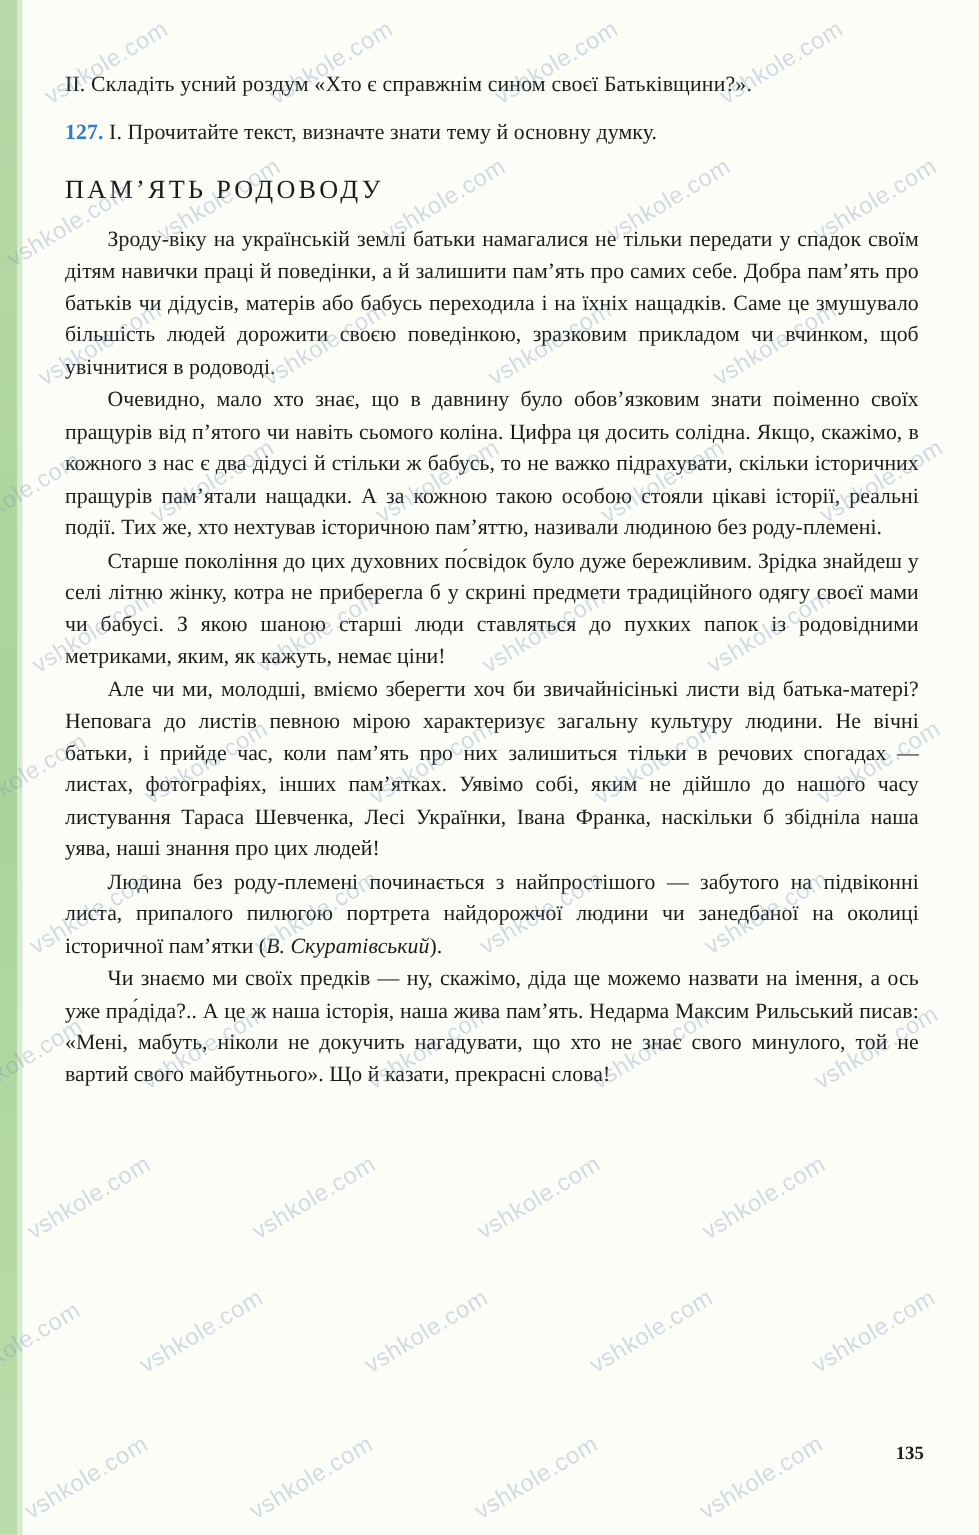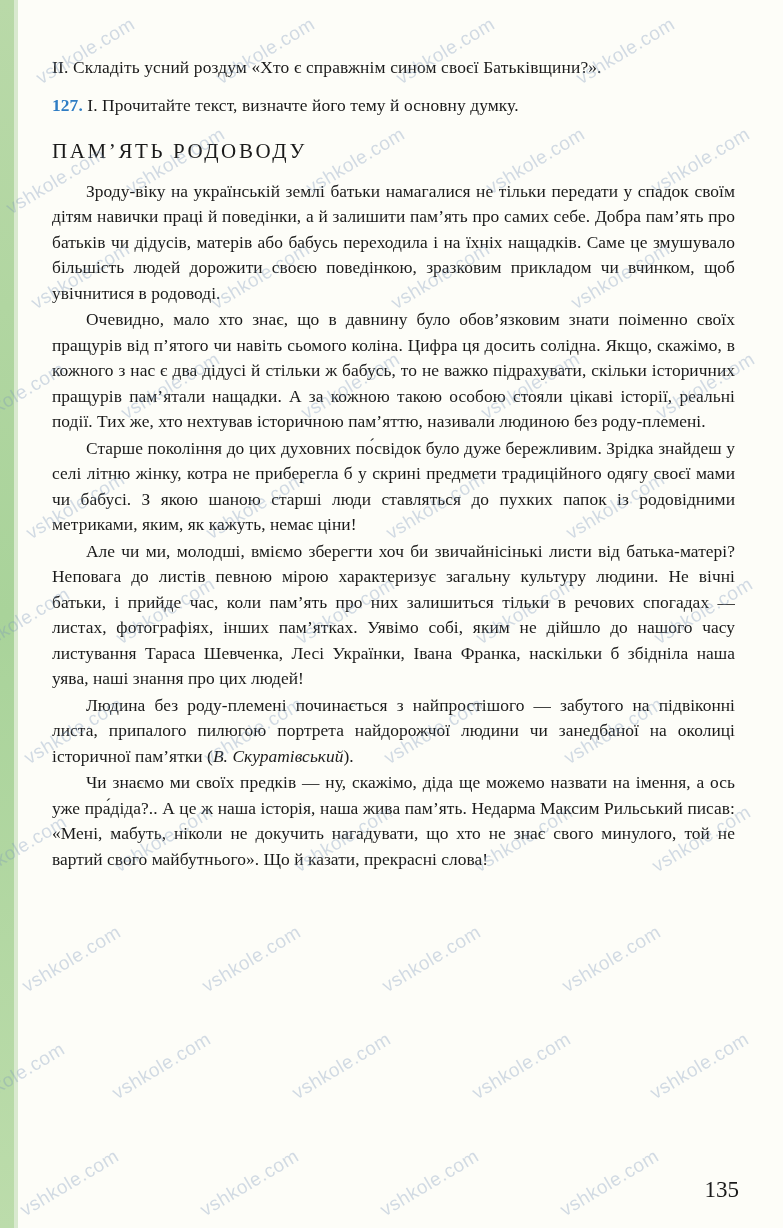--- a/index.html
+++ b/index.html
@@ -94,24 +94,24 @@
   .body-par {
     margin-bottom: 1px;
     letter-spacing: 0.05px;
   }
   .author {
     font-style: italic;
   }
   .page-number {
     position: absolute;
     right: 44px;
-    bottom: 25px;
-    font-size: 23px;
+    bottom: 56px;
+    font-size: 15px;
     font-family: "Liberation Serif", serif;
-    font-weight: normal;
+    font-weight: bold;
     z-index: 3;
   }
 </style>
 </head>
 <body>
 
 <div class="margin-bar"></div>
 <div class="margin-bar-inner"></div>
 
 <div class="watermarks" id="watermark-layer">
@@ -164,21 +164,21 @@
     <span class="wm" style="left: 194px; top: 1172px;">vshkole.com</span>
     <span class="wm" style="left: 374px; top: 1172px;">vshkole.com</span>
     <span class="wm" style="left: 554px; top: 1172px;">vshkole.com</span>
   </div>
 
 <div class="page">
   <div class="content">
 
     <p class="task-item">II. Складіть усний роздум «Хто є справжнім сином своєї Батьківщини?».</p>
 
-    <p class="ex-line"><span class="ex-num">127.</span><span> I. Прочитайте текст, визначте його тему й основну думку.</span></p>
+    <p class="ex-line"><span class="ex-num">127.</span><span> I. Прочитайте текст, визначте знати тему й основну думку.</span></p>
 
     <h1 class="title">ПАМ’ЯТЬ РОДОВОДУ</h1>
 
     <p class="body-par">Зроду-віку на українській землі батьки намагалися не тільки передати у спадок своїм дітям навички праці й поведінки, а й залишити пам’ять про самих себе. Добра пам’ять про батьків чи дідусів, матерів або бабусь переходила і на їхніх нащадків. Саме це змушувало більшість людей дорожити своєю поведінкою, зразковим прикладом чи вчинком, щоб увічнитися в родоводі.</p>
     <p class="body-par">Очевидно, мало хто знає, що в давнину було обов’язковим знати поіменно своїх пращурів від п’ятого чи навіть сьомого коліна. Цифра ця досить солідна. Якщо, скажімо, в кожного з нас є два дідусі й стільки ж бабусь, то не важко підрахувати, скільки історичних пращурів пам’ятали нащадки. А за кожною такою особою стояли цікаві історії, реальні події. Тих же, хто нехтував історичною пам’яттю, називали людиною без роду-племені.</p>
     <p class="body-par">Старше покоління до цих духовних по́свідок було дуже бережливим. Зрідка знайдеш у селі літню жінку, котра не приберегла б у скрині предмети традиційного одягу своєї мами чи бабусі. З якою шаною старші люди ставляться до пухких папок із родовідними метриками, яким, як кажуть, немає ціни!</p>
     <p class="body-par">Але чи ми, молодші, вміємо зберегти хоч би звичайнісінькі листи від батька-матері? Неповага до листів певною мірою характеризує загальну культуру людини. Не вічні батьки, і прийде час, коли пам’ять про них залишиться тільки в речових спогадах — листах, фотографіях, інших пам’ятках. Уявімо собі, яким не дійшло до нашого часу листування Тараса Шевченка, Лесі Українки, Івана Франка, наскільки б збідніла наша уява, наші знання про цих людей!</p>
     <p class="body-par"><span>Людина без роду-племені починається з найпростішого — забутого на підвіконні листа, припалого пилюгою портрета найдорожчої людини чи занедбаної на околиці історичної пам’ятки (</span><span class="author">В. Скуратівський</span><span>).</span></p>
     <p class="body-par">Чи знаємо ми своїх предків — ну, скажімо, діда ще можемо назвати на імення, а ось уже пра́діда?.. А це ж наша історія, наша жива пам’ять. Недарма Максим Рильський писав: «Мені, мабуть, ніколи не докучить нагадувати, що хто не знає свого минулого, той не вартий свого майбутнього». Що й казати, прекрасні слова!</p>
 

